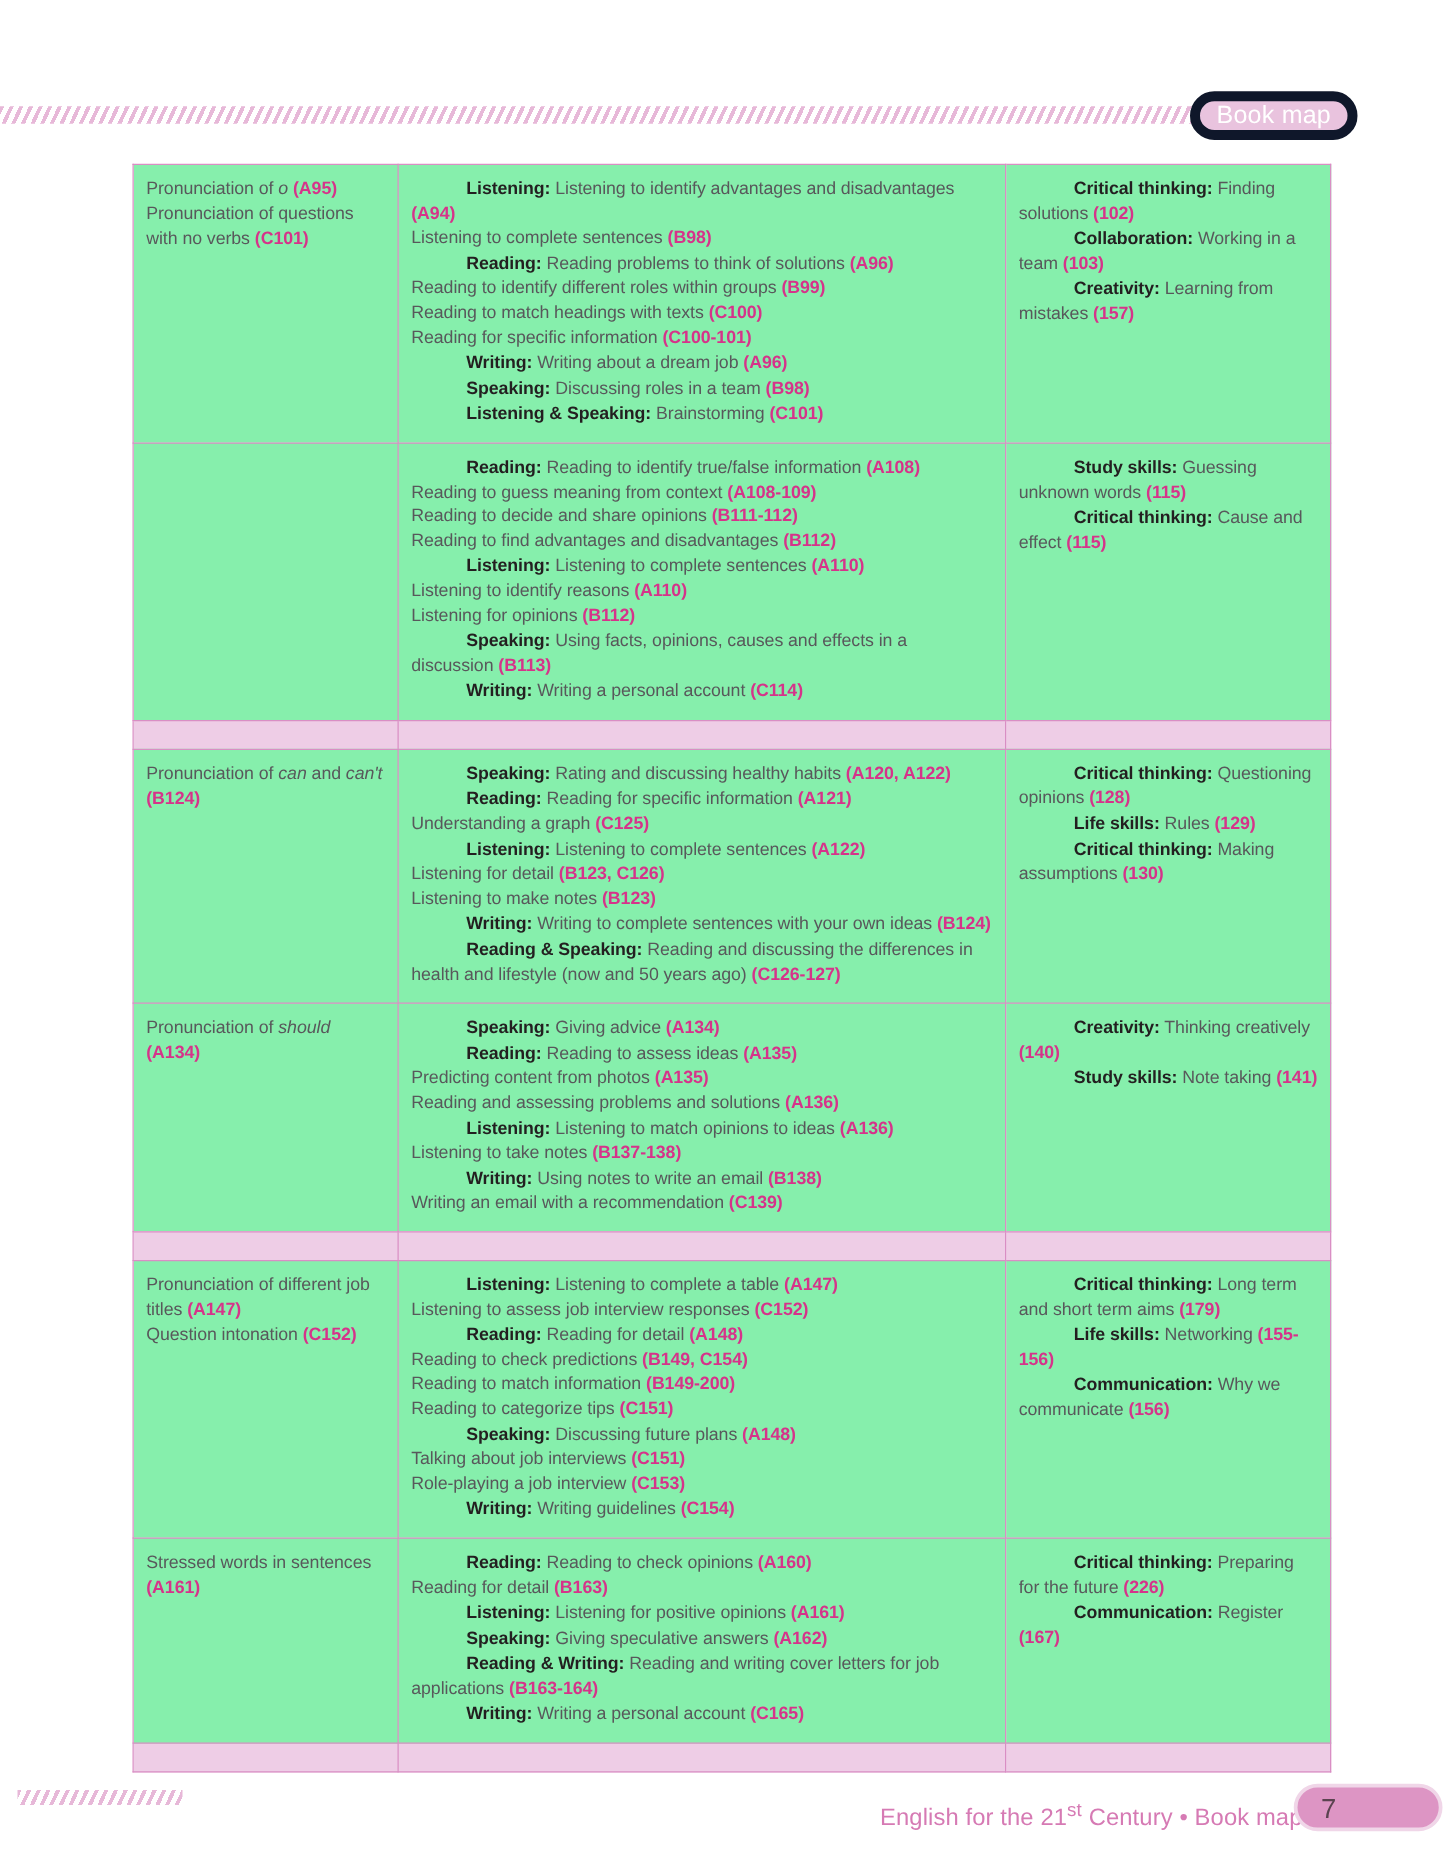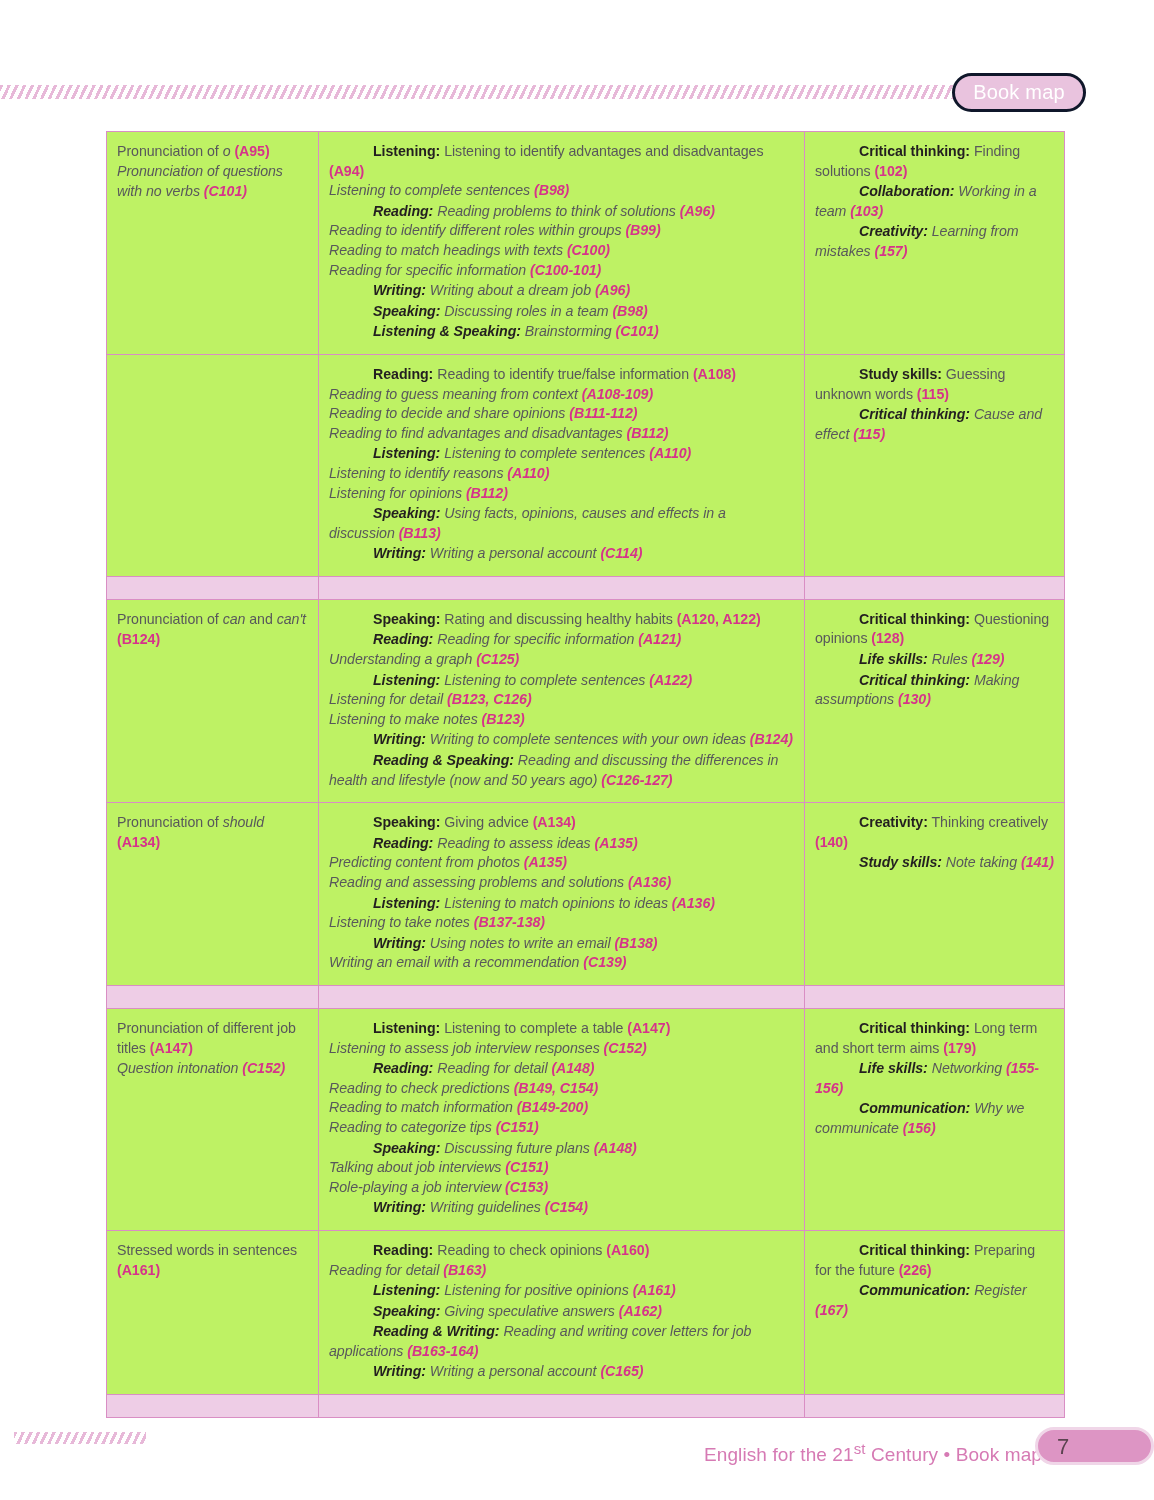--- a/index.html
+++ b/index.html
@@ -38,21 +38,21 @@
   }
 
   
   .bookmap-tab {
     position: absolute;
     left: 952px;
     top: 73px;
     width: 134px;
     height: 39px;
     background: #e9c3de;
-    border: 3px solid #0f172a;
+    border: 8px solid #0f172a;
     border-radius: 20px;
     box-sizing: border-box;
     display: flex;
     align-items: center;
     justify-content: center;
   }
   .bookmap-tab span {
     color: #ffffff;
     font-size: 20px;
     letter-spacing: 0.2px;
@@ -64,21 +64,21 @@
     left: 106px;
     top: 131px;
     width: 958px;
     border-collapse: collapse;
     table-layout: fixed;
   }
   .booktable td {
     border: 1px solid #d98ec4;
     vertical-align: top;
     padding: 9px 10px 12px 10px;
-    background: #bef264;
+    background: #86efac;
   }
   .col-pron   { width: 212px; }
   .col-skills { width: 486px; }
   .col-think  { width: 260px; }
 
   .band td {
     background: #eecde6;
     border-left: 1px solid #d98ec4;
     border-right: 1px solid #d98ec4;
     border-top: 1px solid #d98ec4;
@@ -88,21 +88,21 @@
   }
 
   
   .line {
     font-size: 14.2px;
     line-height: 19.6px;
     color: #58585b;
     margin: 0;
     letter-spacing: -0.05px;
   }
-  .line + .line { margin-top: 0; font-style: italic; }
+  .line + .line { margin-top: 0; }
   .line.lead { margin-top: 1px; }
 
   .lbl {
     font-weight: bold;
     color: #231f20;
     margin-left: 44px;
   }
   .ref {
     color: #d6338a;
     font-weight: bold;

